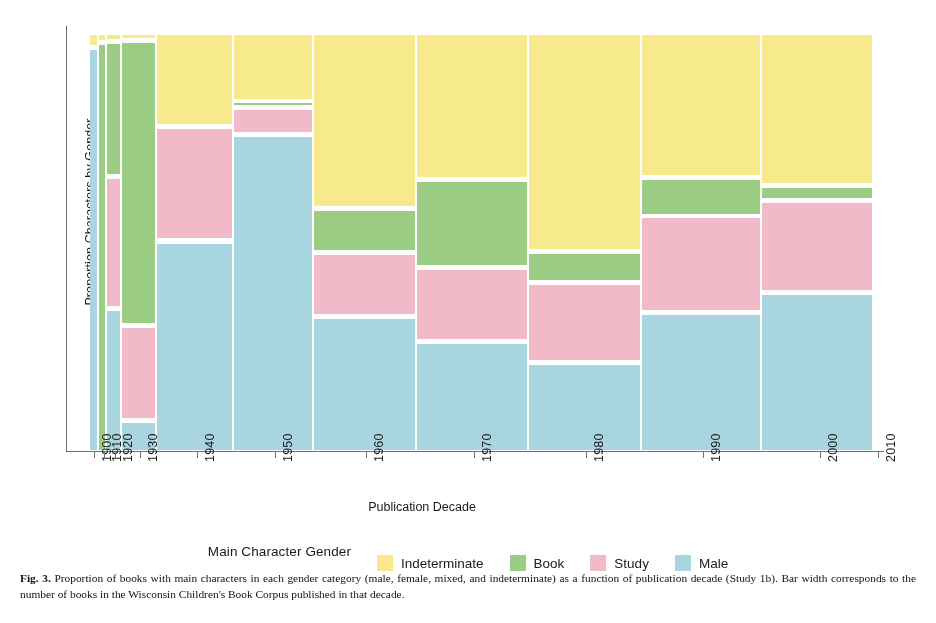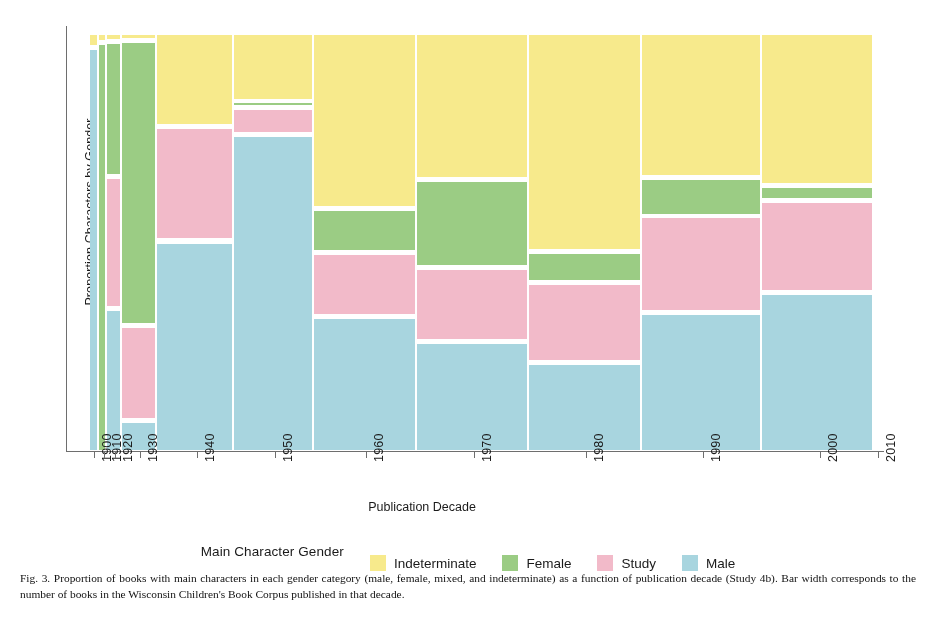--- a/index.html
+++ b/index.html
@@ -136,21 +136,21 @@
     position: absolute;
     left: 20px;
     top: 570px;
     width: 896px;
     font-family: "Liberation Serif", serif;
     font-size: 11.4px;
     line-height: 1.42;
     color: #111111;
     text-align: justify;
   }
-  .caption b { font-weight: normal; }
+  .caption b { font-weight: bold; }
 </style>
 </head>
 <body>
 
 <div id="figure-root">
 
   <div class="y-axis-title">Proportion Characters by Gender</div>
 
   <div class="plot-frame"></div>
 
@@ -249,31 +249,31 @@
 
   <div class="legend">
     <div class="legend-title">Main Character Gender</div>
     <div id="legend-items" style="display:flex;align-items:flex-end;">
         <div class="legend-item">
           <span class="legend-swatch" style="background: rgb(247, 234, 140);"></span>
           <span class="legend-label">Indeterminate</span>
         </div>
         <div class="legend-item">
           <span class="legend-swatch" style="background: rgb(155, 204, 132);"></span>
-          <span class="legend-label">Female</span>
+          <span class="legend-label">Book</span>
         </div>
         <div class="legend-item">
           <span class="legend-swatch" style="background: rgb(242, 186, 201);"></span>
           <span class="legend-label">Study</span>
         </div>
         <div class="legend-item">
           <span class="legend-swatch" style="background: rgb(168, 213, 223);"></span>
           <span class="legend-label">Male</span>
         </div>
       </div>
   </div>
 
   <div class="caption">
     <b>Fig. 3.</b>
-    <span>Proportion of books with main characters in each gender category (male, female, mixed, and indeterminate) as a function of publication decade (Study 4b). Bar width corresponds to the number of books in the Wisconsin Children's Book Corpus published in that decade.</span>
+    <span>Proportion of books with main characters in each gender category (male, female, mixed, and indeterminate) as a function of publication decade (Study 1b). Bar width corresponds to the number of books in the Wisconsin Children's Book Corpus published in that decade.</span>
   </div>
 
 </div>
 
 </body></html>

